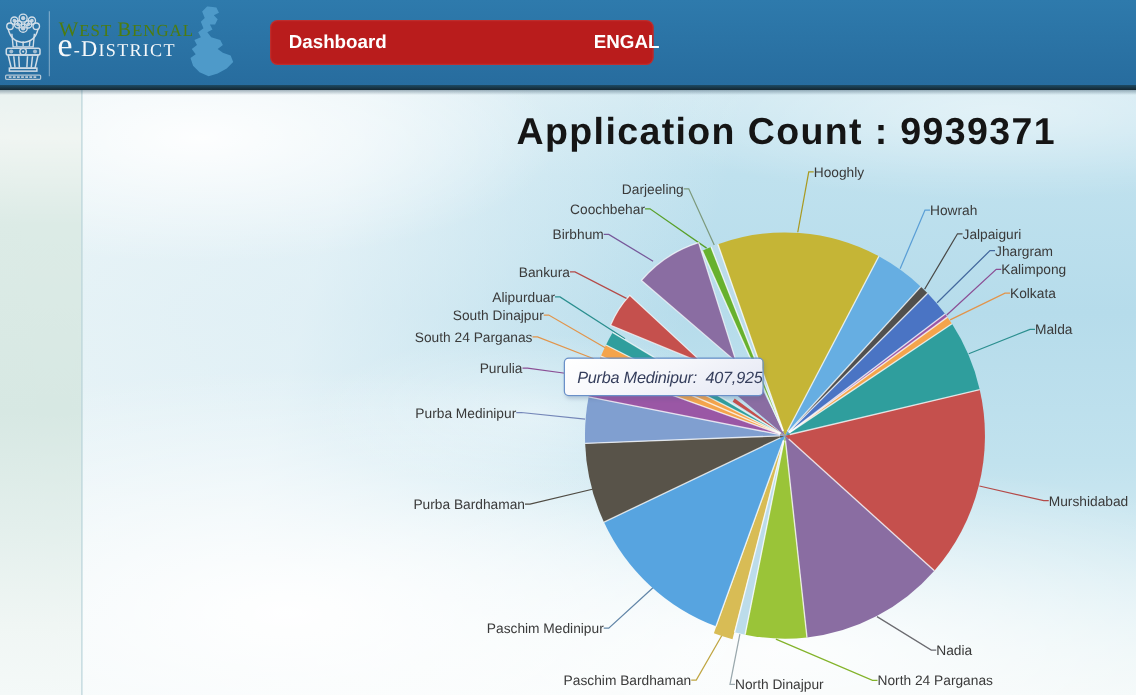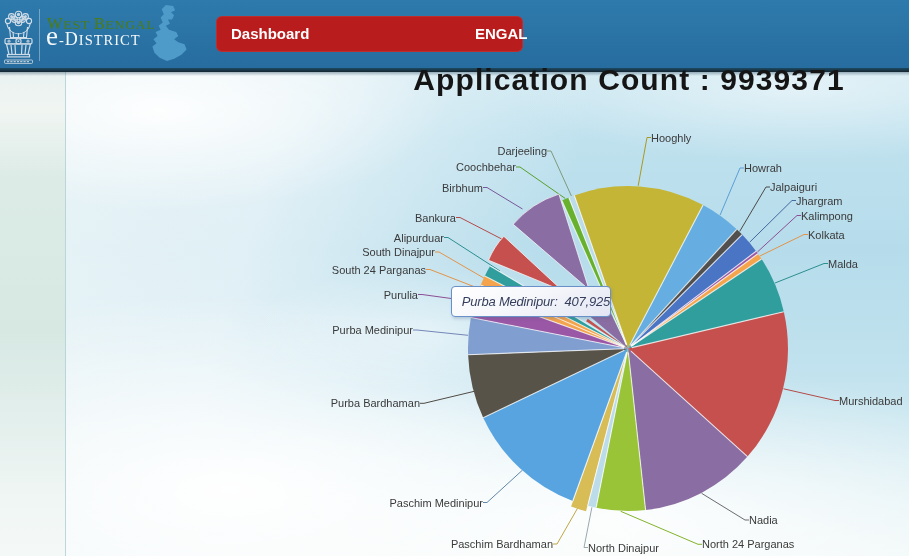--- a/index.html
+++ b/index.html
@@ -26,21 +26,21 @@
   #wb1{position:absolute;left:47px;top:14px;color:#4d7c0f;
        font-family:"Liberation Serif",serif;font-size:13.5px;letter-spacing:0.8px;white-space:nowrap;}
   #wb1 .big{font-size:16.5px;}
   #wb2{position:absolute;left:46px;top:27px;color:#f5f8fa;
        font-family:Liberation Serif, serif;font-size:14.5px;letter-spacing:1px;white-space:nowrap;}
   #wb2 .e{font-size:27px;line-height:18px;}
   #wb2 .big{font-size:18px;}
   #nav{position:absolute;left:216px;top:16px;width:307px;height:36px;border-radius:6px;
        background:#b91c1c;box-shadow:inset 0 0 0 1px rgba(255,255,255,.08);}
   #nav span{position:absolute;top:9px;color:#fff;font-weight:bold;font-size:15px;white-space:nowrap;}
-  #title{position:absolute;left:629px;top:63px;transform:translateX(-50%);
+  #title{position:absolute;left:629px;top:89px;transform:translateX(-50%);
          color:#151515;font-size:30px;font-weight:bold;letter-spacing:1.1px;white-space:nowrap;text-align:right;}
   #tooltip{position:absolute;left:451px;top:286px;width:158px;height:29px;
      border:1.5px solid #6a90c8;border-radius:4px;overflow:hidden;
      background:linear-gradient(155deg,#ffffff 0%,#f6f7fb 45%,#e3e6f3 100%);
      box-shadow:1px 2px 3px rgba(80,100,140,.25);
      font-style:italic;font-size:13px;color:#353e5c;letter-spacing:-0.2px;
      line-height:29px;text-align:right;white-space:nowrap;}
 </style>
 </head>
 <body>

